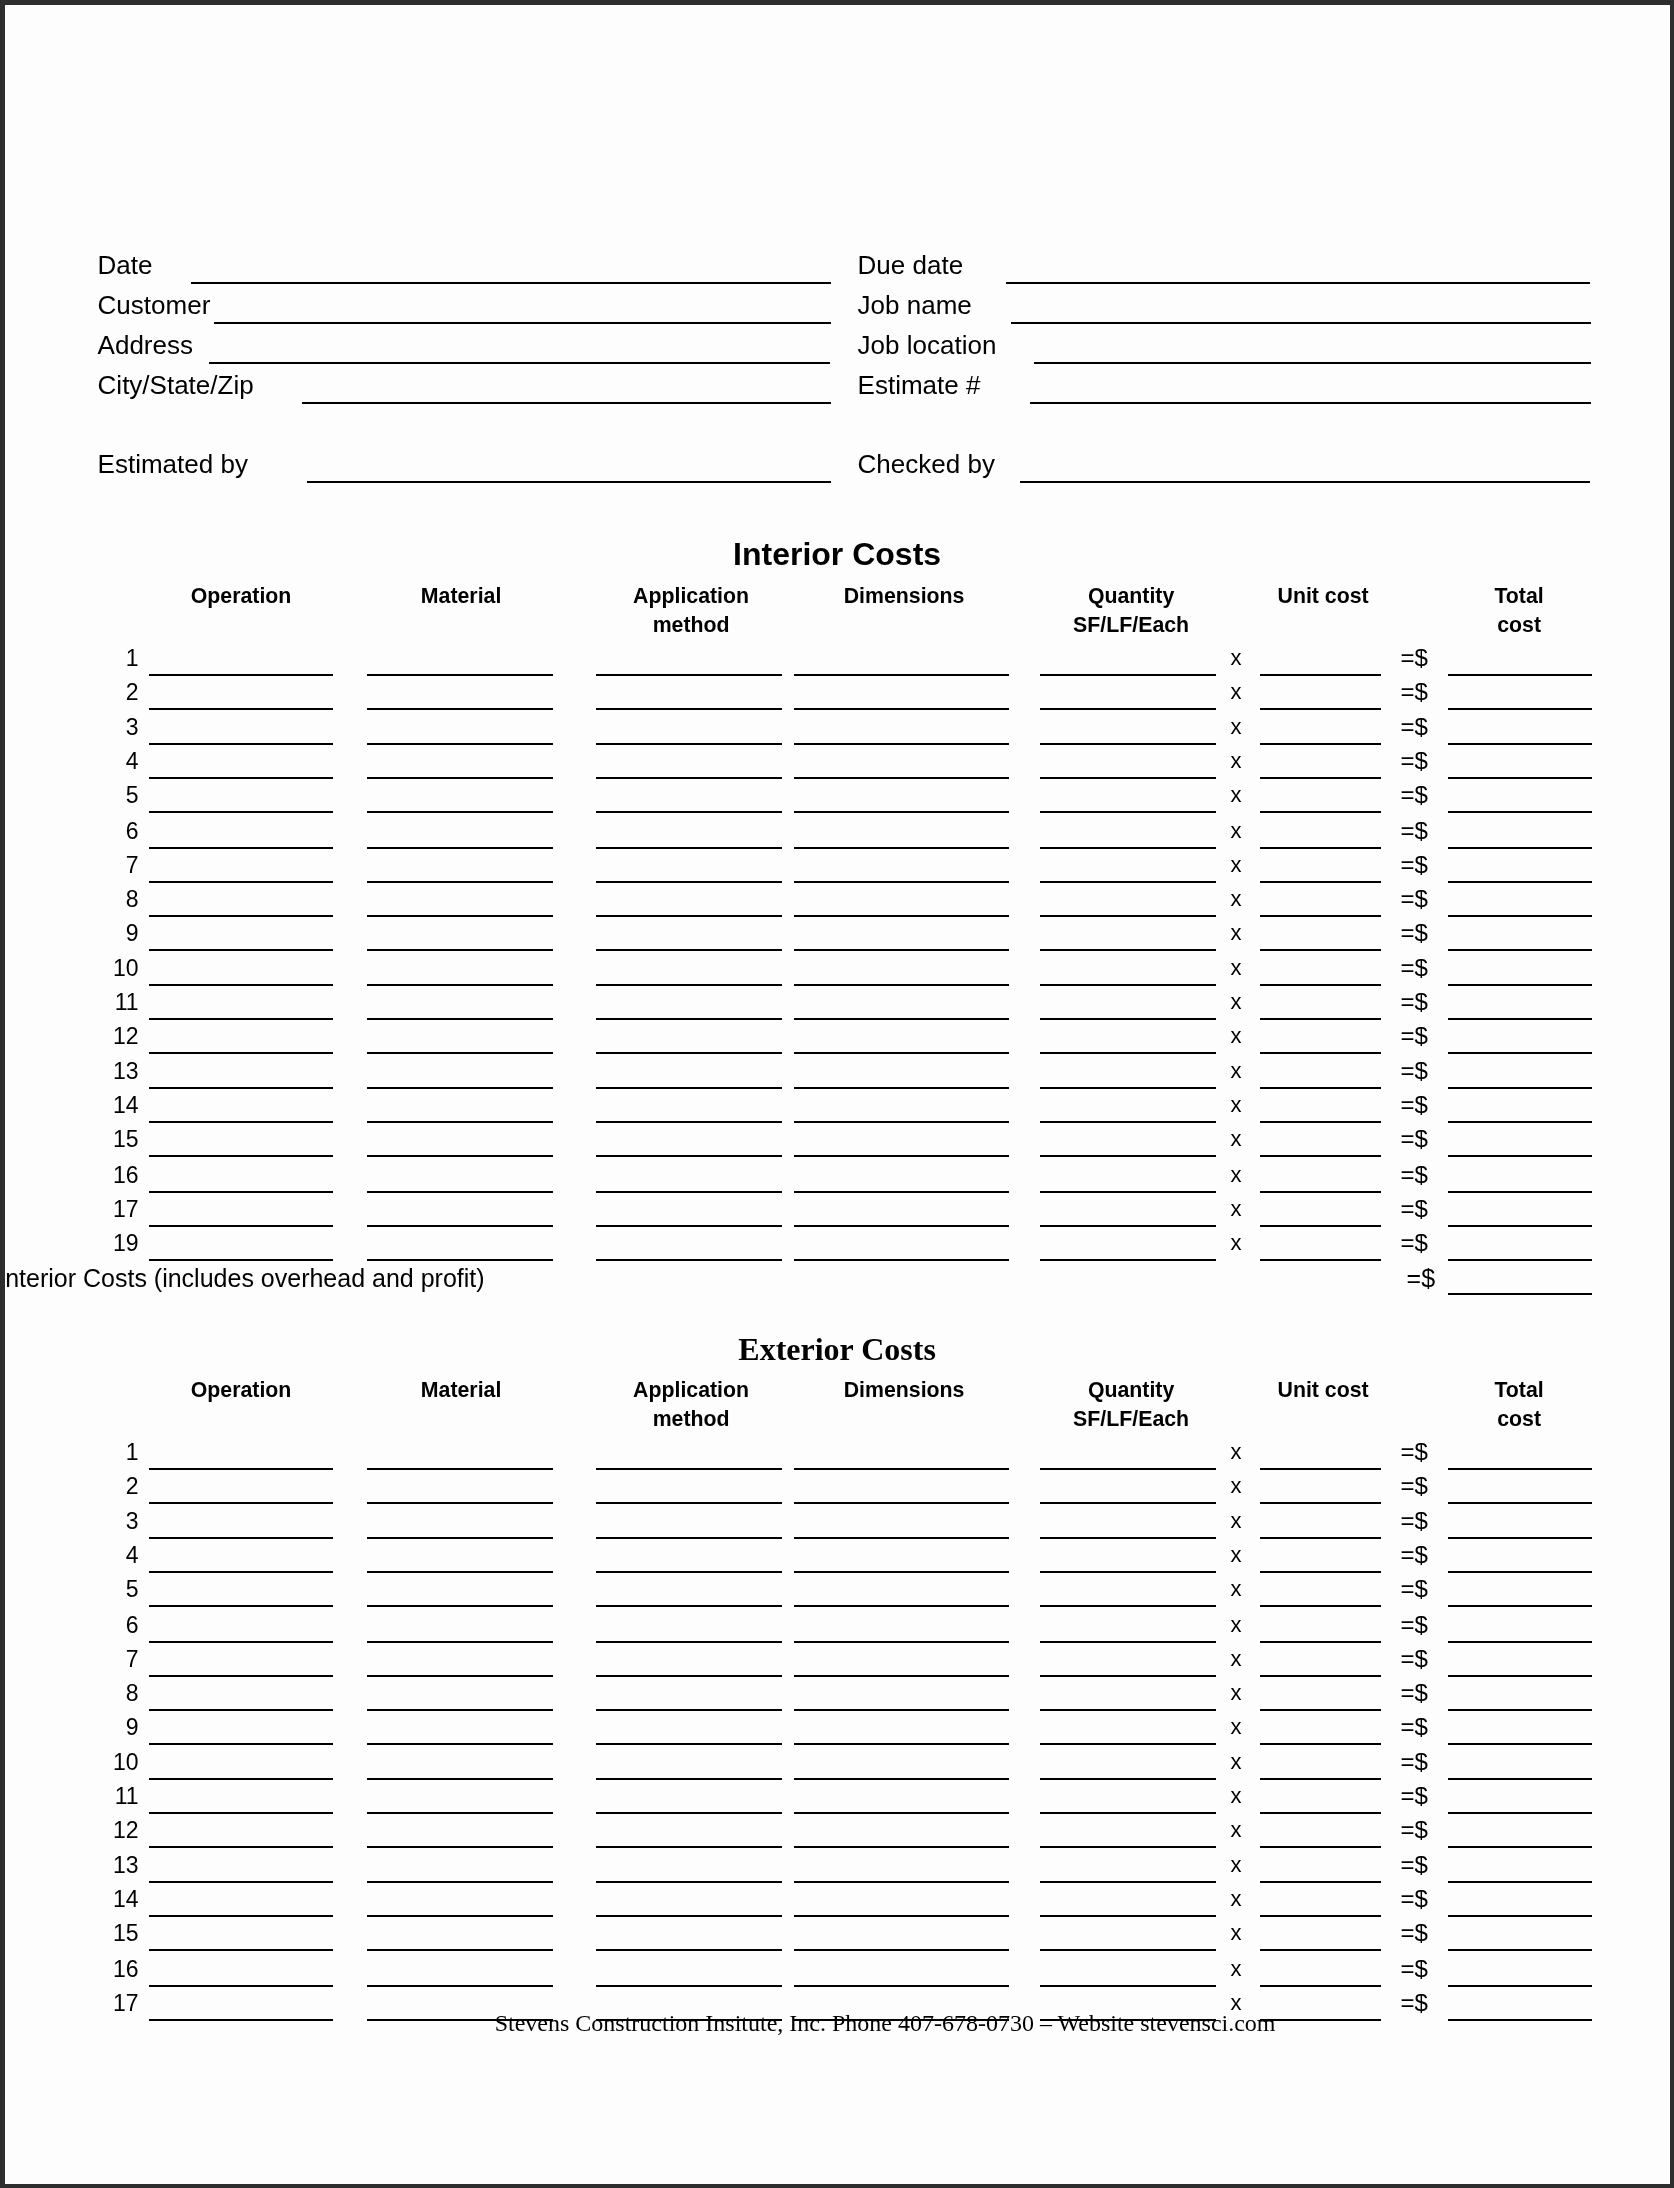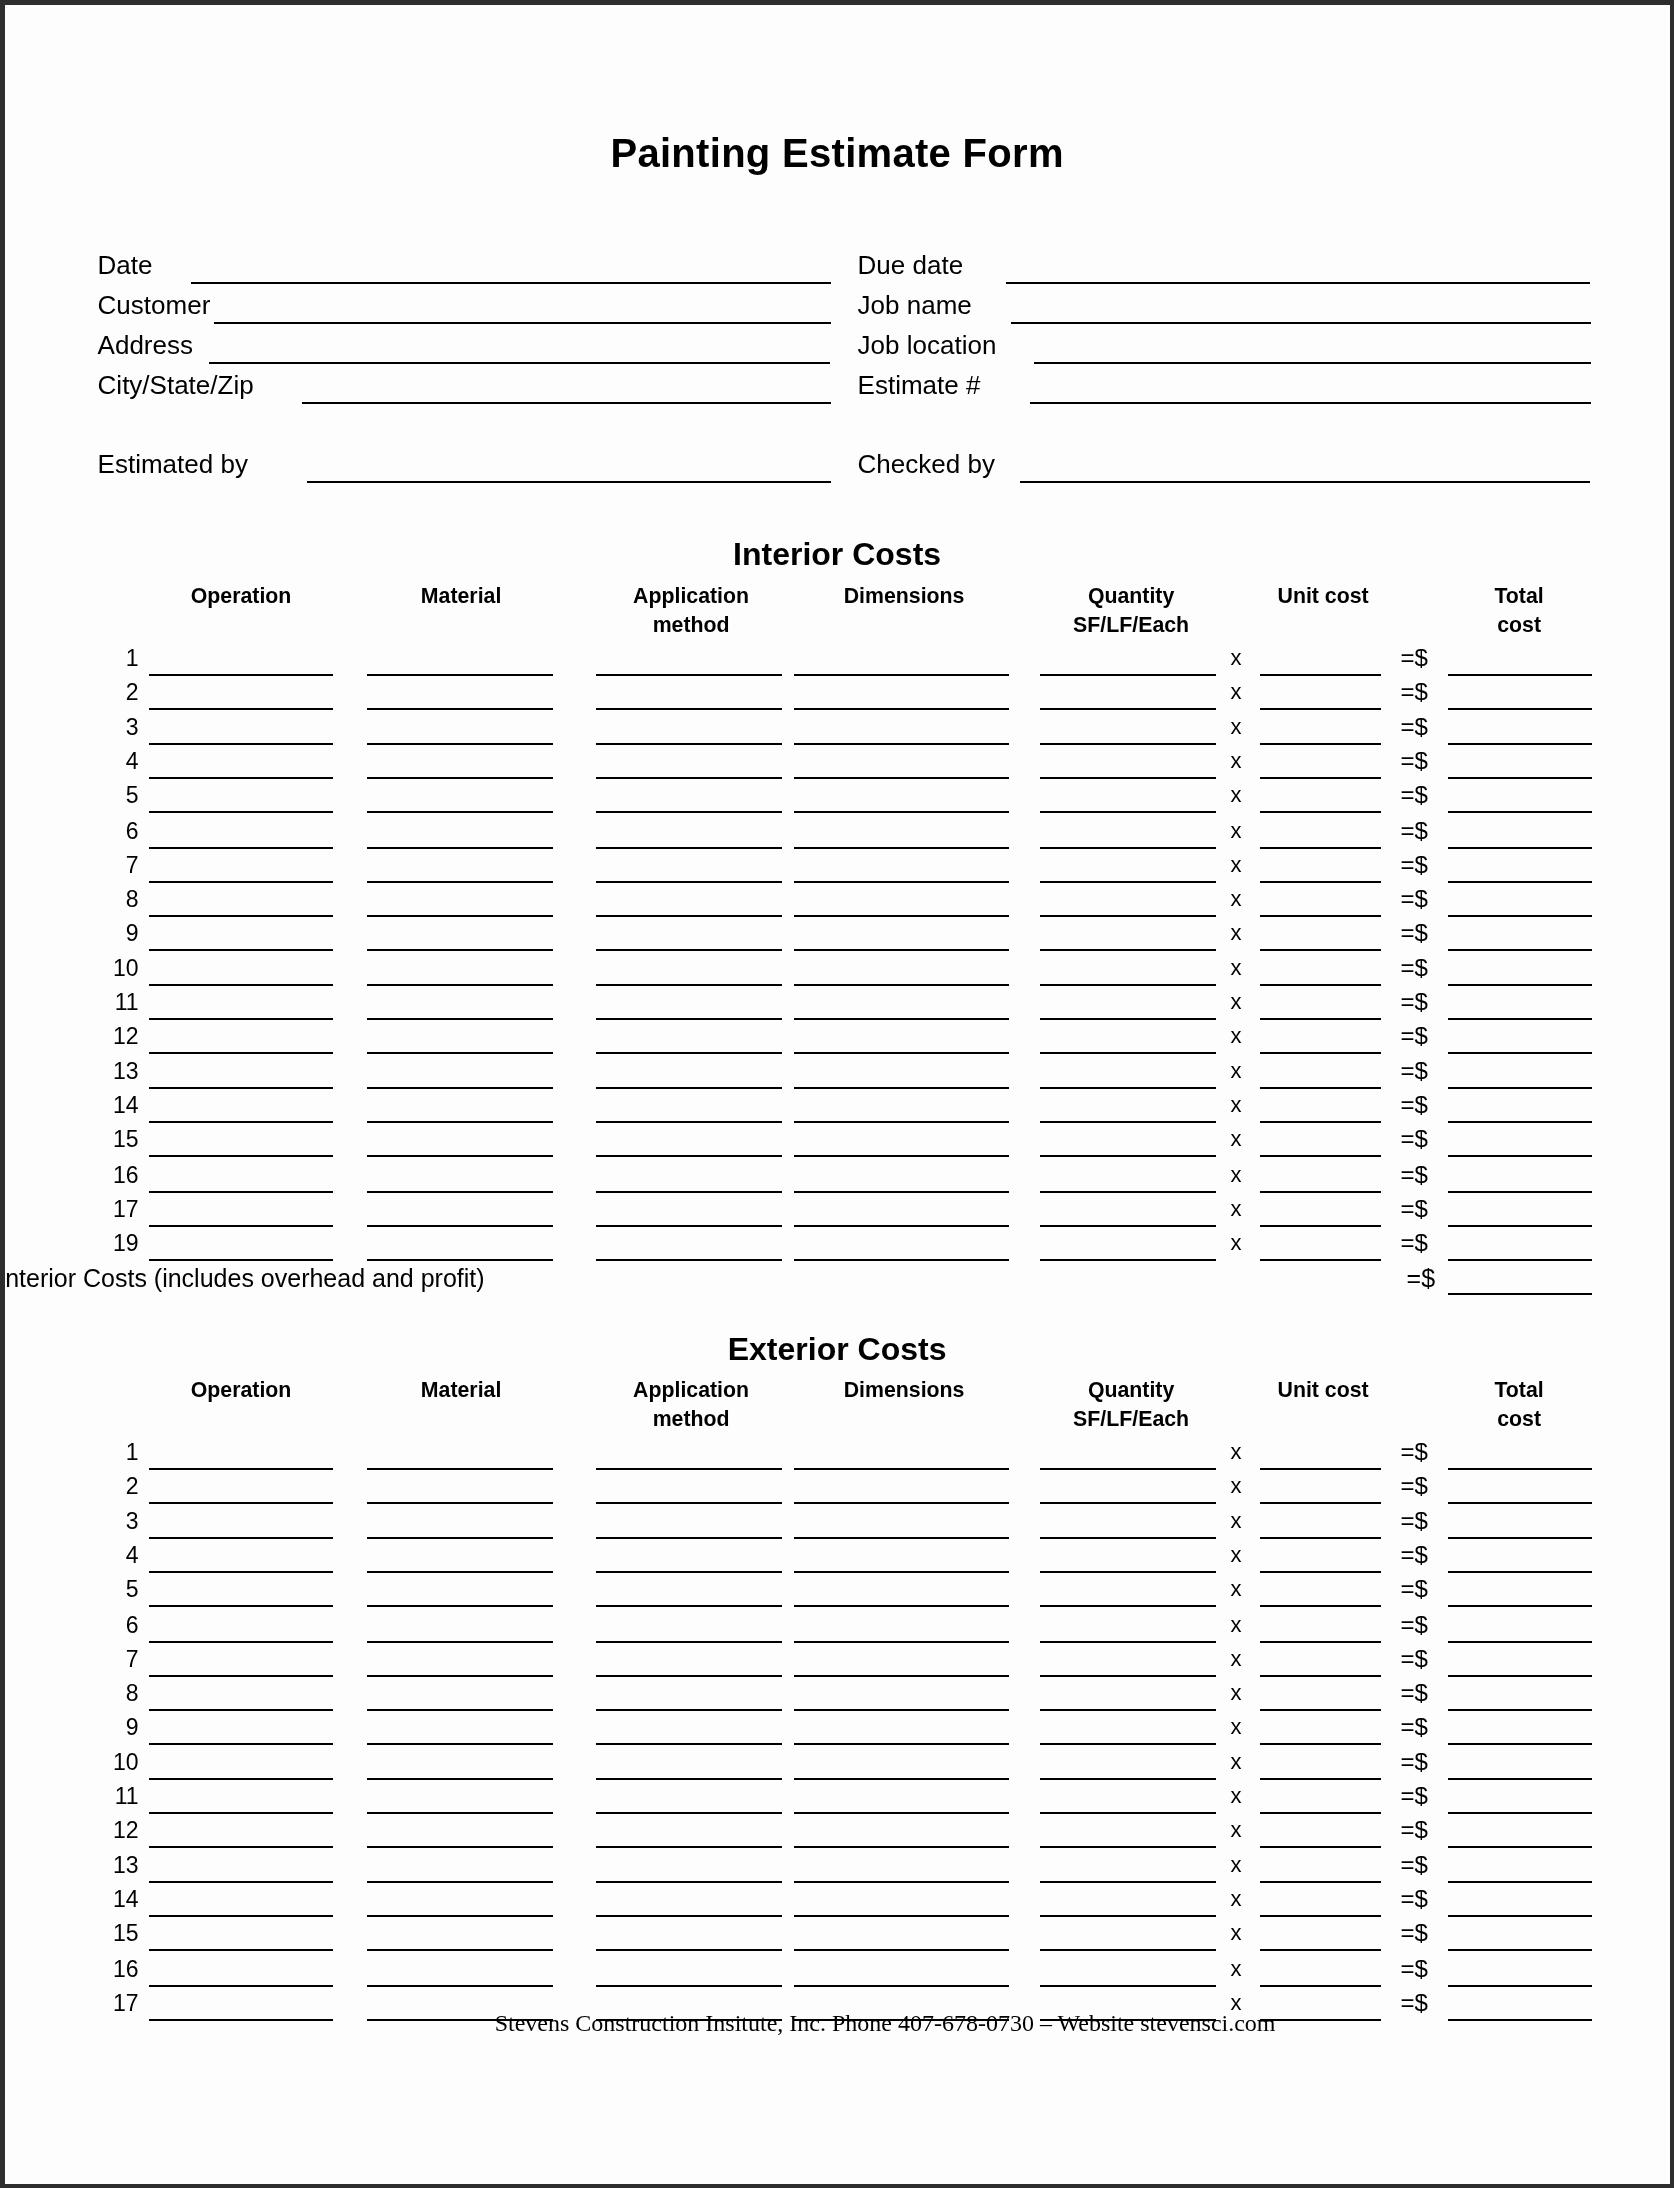--- a/index.html
+++ b/index.html
@@ -191,21 +191,20 @@
     font-size: 24px;
     color: #000;
     margin-left: 48px;
   }
 </style>
 </head>
 <body>
 
 <div class="page">
 
-  <div class="form-title">Painting Estimate Form</div>
 
   <div class="header-fields">
       <div class="hdr-row" style="top: 0px;">
         <div class="hdr-cell" style="left: 93px; width: 733px;">
           <span class="hdr-label">Date</span>
           <span class="hdr-line" style="left: 93px; width: 640px;"></span>
         </div>
         <div class="hdr-cell" style="left: 853px; width: 733px;">
           <span class="hdr-label">Due date</span>
           <span class="hdr-line" style="left: 148px; width: 584px;"></span>
@@ -481,21 +480,21 @@
         <span class="op-eq" style="left: 1396px;">=$</span>
       </div>
     </div>
 
   <div class="total-line" id="interior-total" style="top:1258px;">
     <span class="total-label" style="right:1185px;">Total Interior Costs (includes overhead and profit)</span>
     <span class="total-eq" style="left:1402px;">=$</span>
     <span class="total-blank" style="left:1443px; width:144px;"></span>
   </div>
 
-  <div class="section-title" style="top:1326px;">Exterior Costs</div>
+  <div class="section-title" style="top:1326px;font-family:Liberation Serif, serif;">Exterior Costs</div>
   <div class="col-headers" id="exterior-col-headers" style="top:1371px;">
       <div class="col-head" style="left: 125px; width: 223px;"><span>Operation</span></div>
       <div class="col-head" style="left: 345px; width: 223px;"><span>Material</span></div>
       <div class="col-head" style="left: 575px; width: 223px;"><span>Application</span><span class="l2">method</span></div>
       <div class="col-head" style="left: 788px; width: 223px;"><span>Dimensions</span></div>
       <div class="col-head" style="left: 1015px; width: 223px;"><span>Quantity</span><span class="l2">SF/LF/Each</span></div>
       <div class="col-head" style="left: 1207px; width: 223px;"><span>Unit cost</span></div>
       <div class="col-head" style="left: 1403px; width: 223px;"><span>Total</span><span class="l2">cost</span></div>
     </div>
   <div class="cost-rows" id="exterior-rows" style="top:1434px;">

